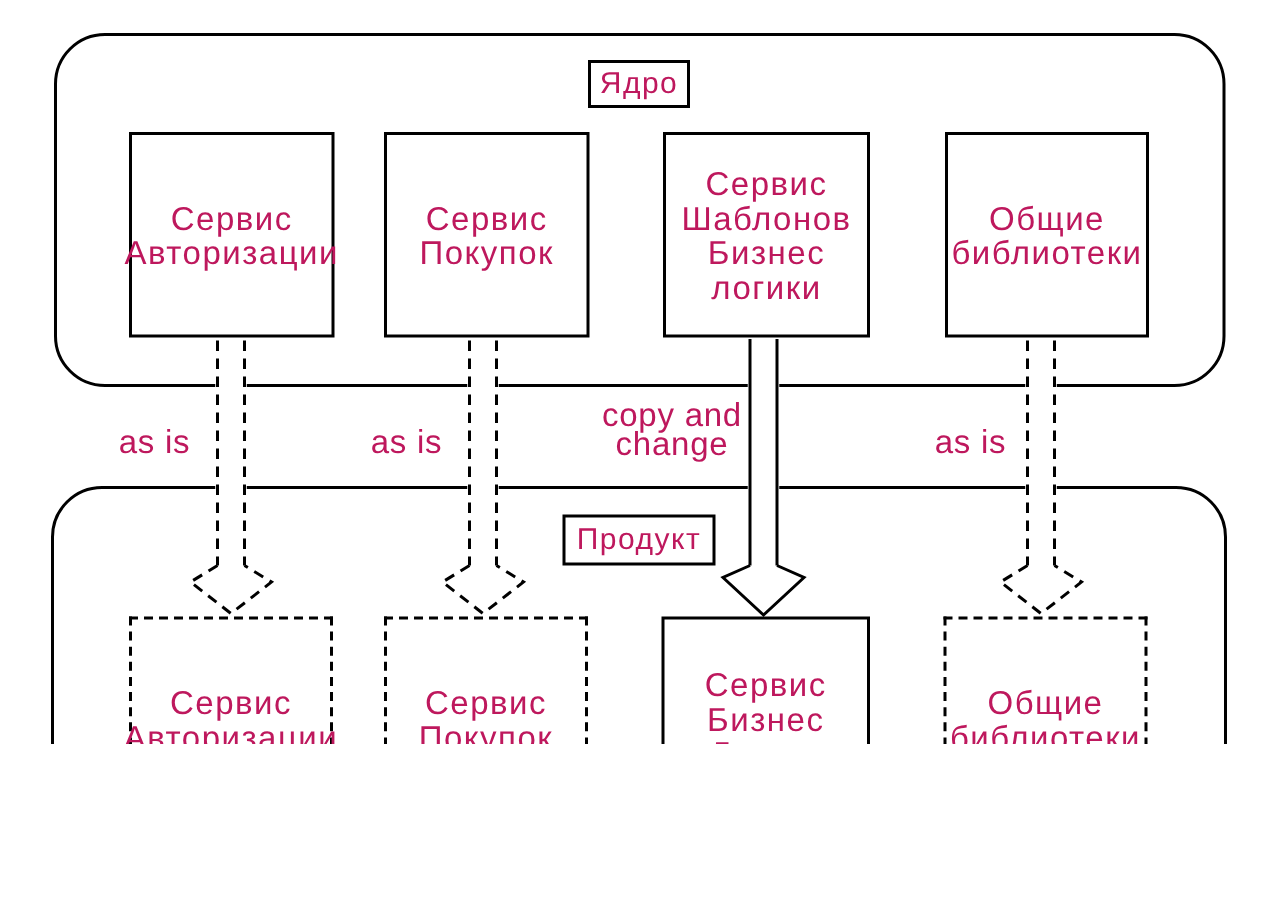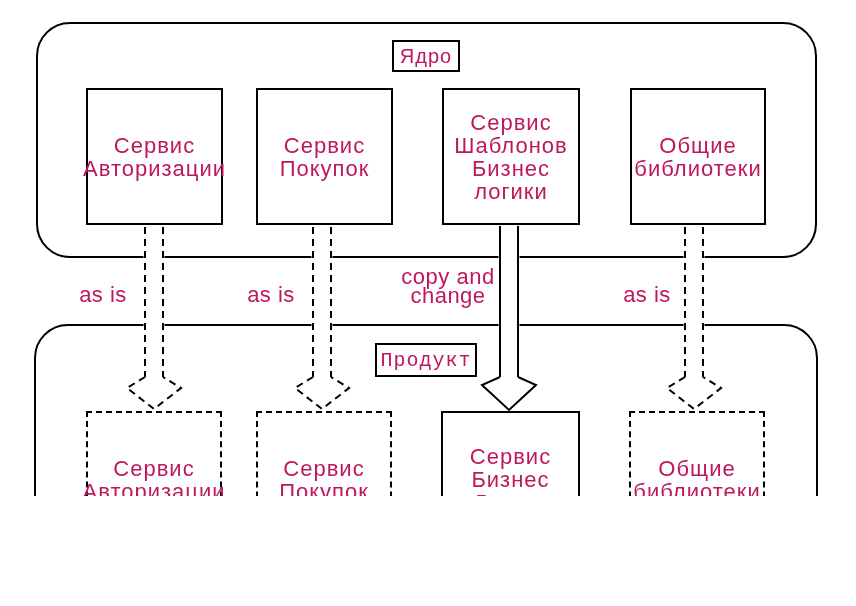--- a/index.html
+++ b/index.html
@@ -14,21 +14,21 @@
   }
   #core-container    { left:36px; top:22px;  width:781px; height:236px; }
   #product-container { left:34px; top:324px; width:784px; height:258px; }
 
   .tag {
     position:absolute; box-sizing:border-box; background:#ffffff;
     border:2px solid #000; display:flex; align-items:center; justify-content:center;
     font-size:20px; letter-spacing:1px; z-index:4;
   }
   #core-tag    { left:392px; top:40px;  width:68px;  height:32px; }
-  #product-tag { left:375px; top:343px; width:102px; height:34px;font-family:Liberation Mono, monospace; }
+  #product-tag { left:375px; top:343px; width:102px; height:34px; }
 
   .box {
     position:absolute; box-sizing:border-box; background:#ffffff;
     border:2px solid #000; display:flex; align-items:center; justify-content:center;
     text-align:center; white-space:pre-line;
     font-size:22px; line-height:23px; letter-spacing:1px; z-index:2;
   }
   .box.dashed { border-style:dashed; }
 
   

